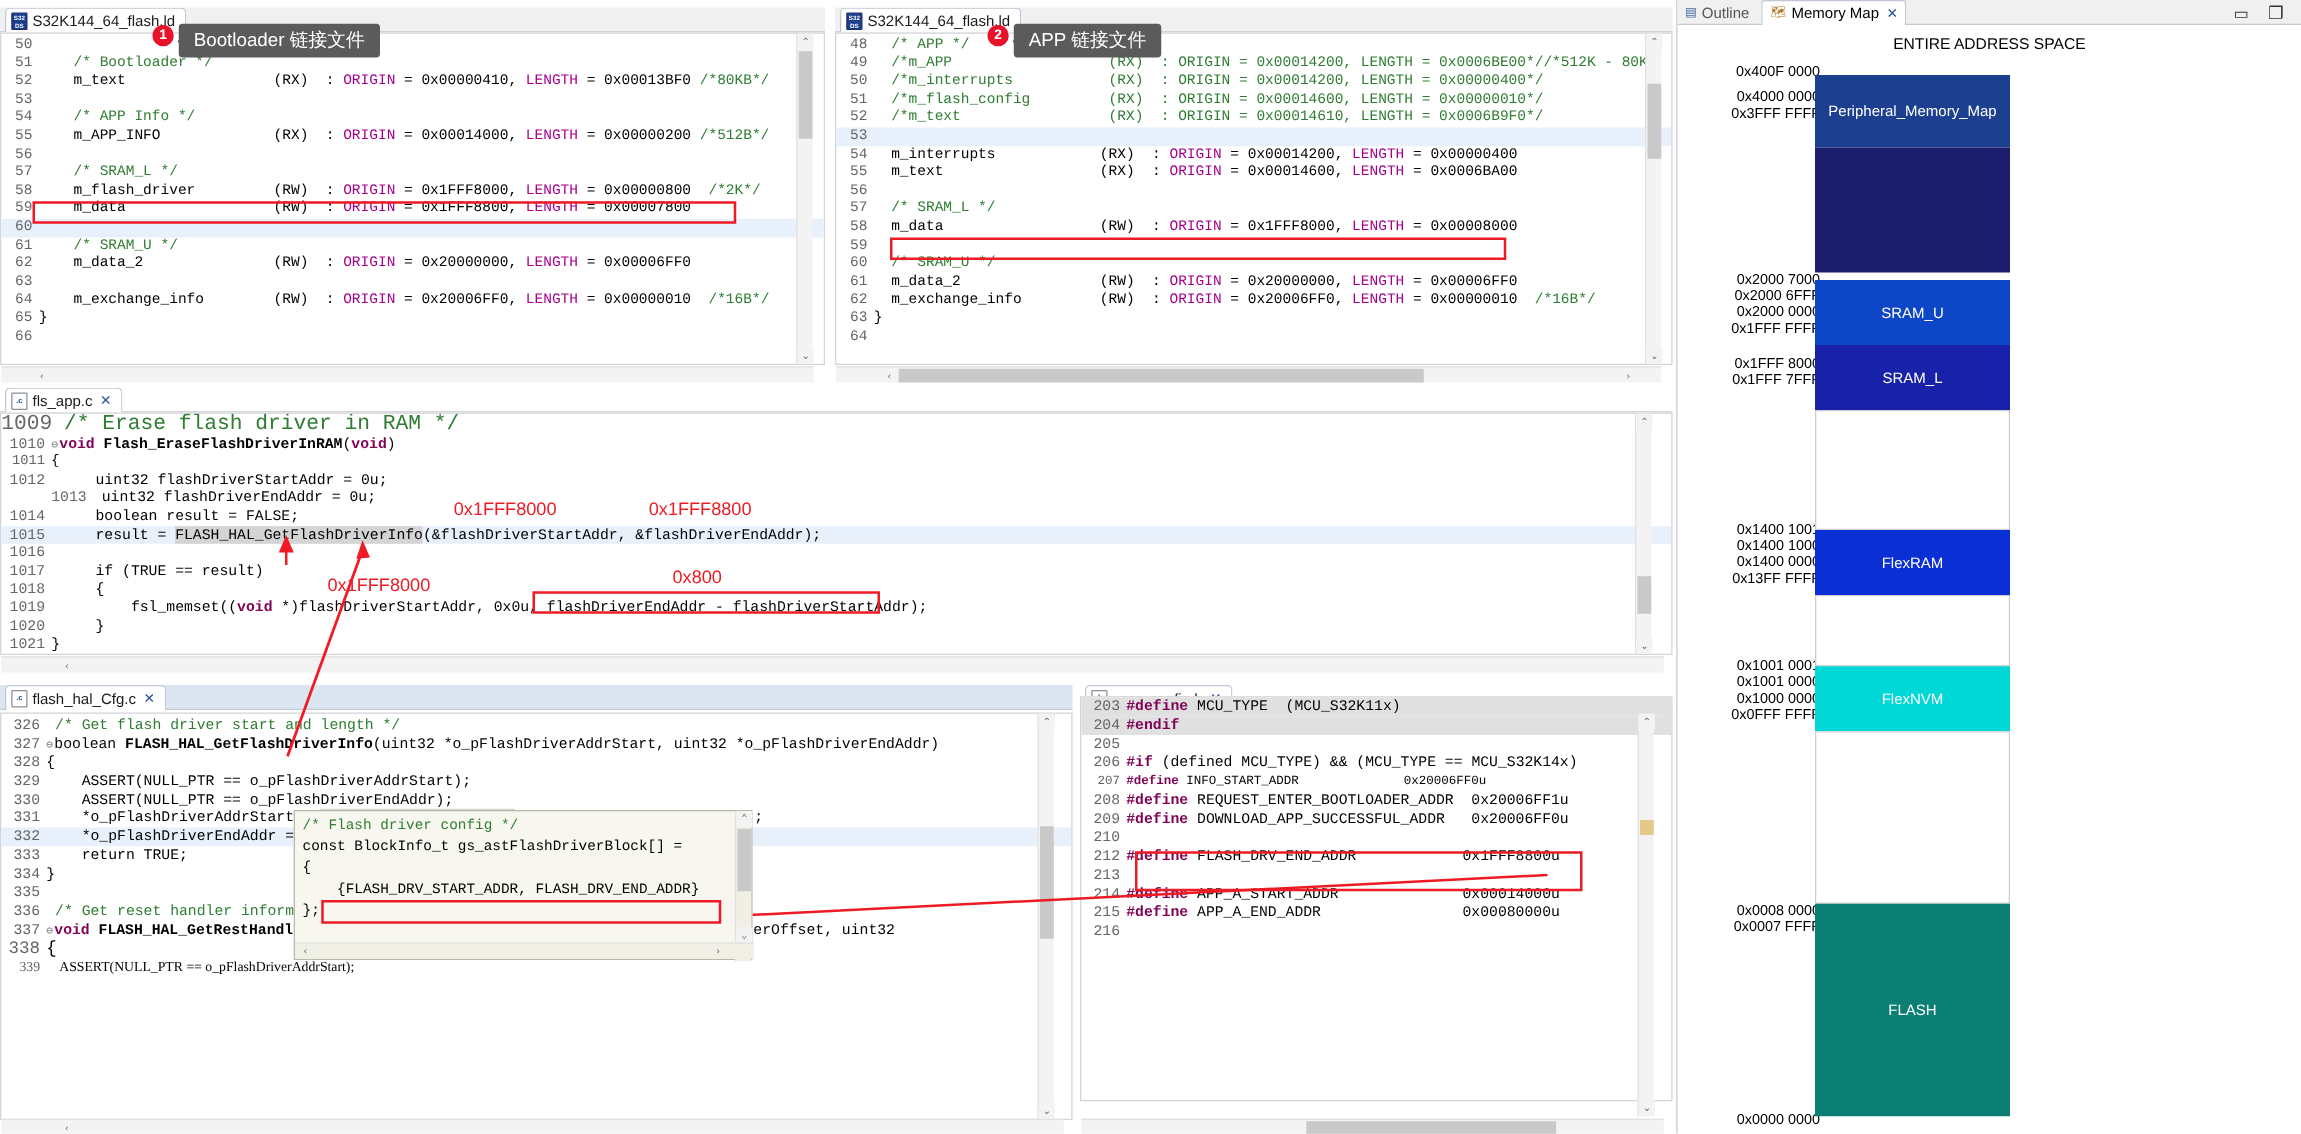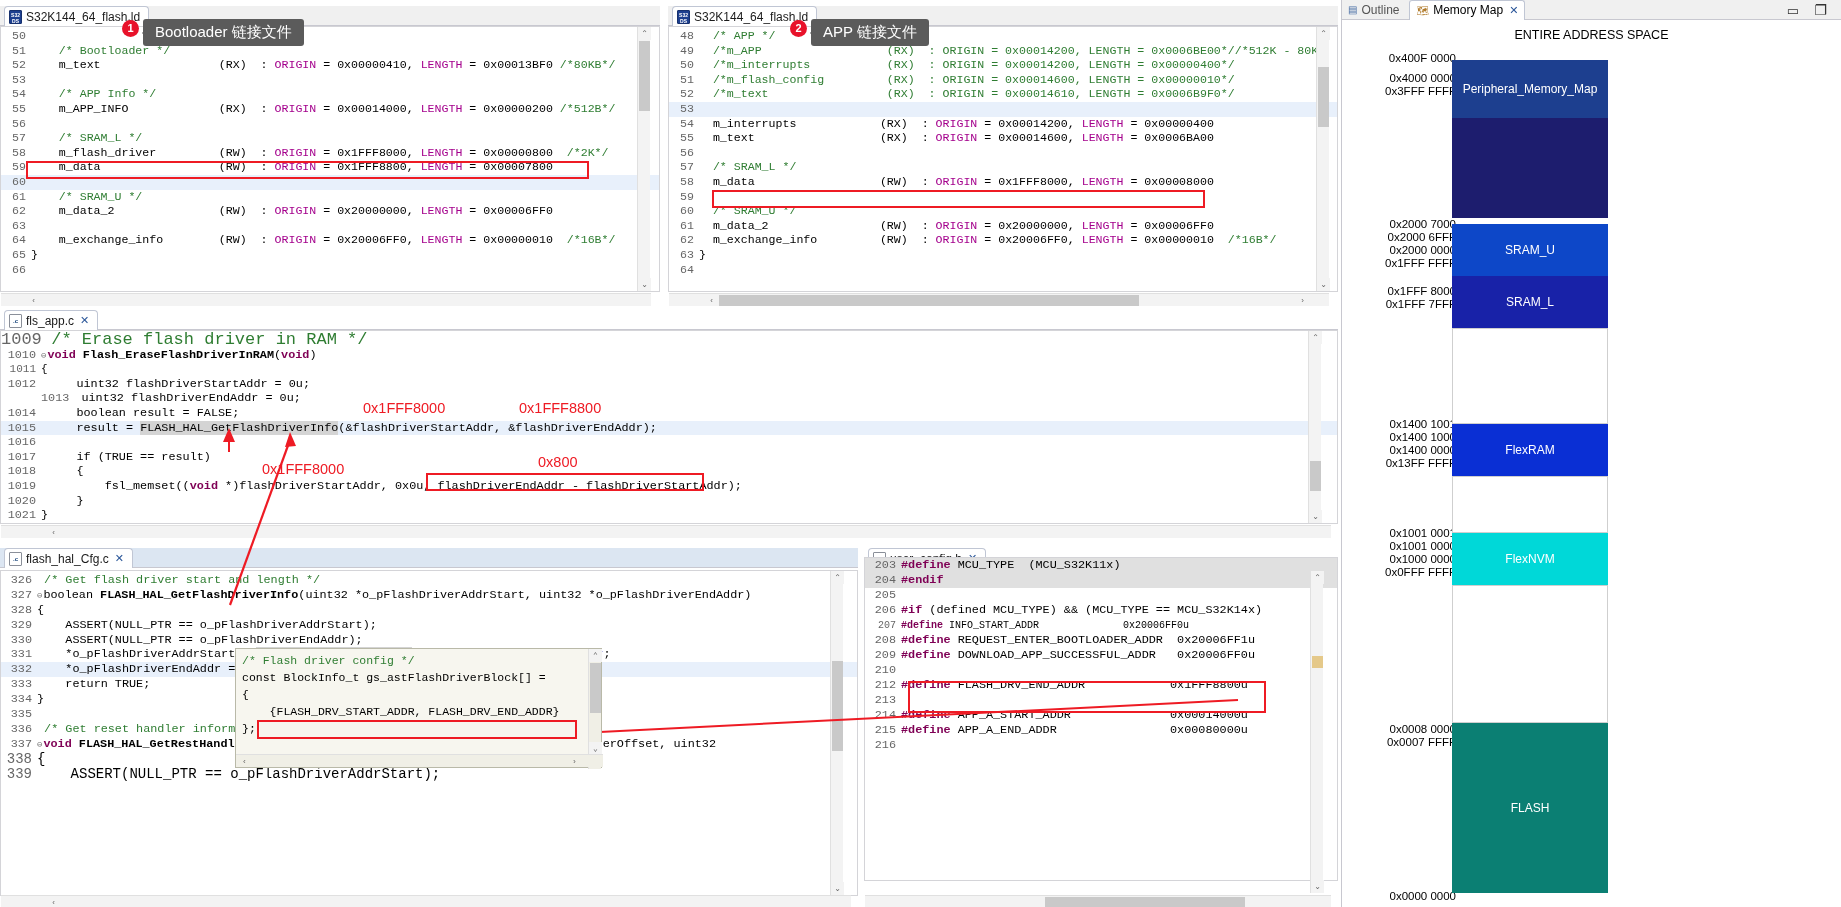--- a/index.html
+++ b/index.html
@@ -279,21 +279,21 @@
         <div class="coderow" style="height: 14.9px; line-height: 14.9px; font-size: 11.8px;"><span class="gutter" style="width: 36px;">329</span><span class="c-plain">    ASSERT(NULL_PTR == o_pFlashDriverAddrStart);</span></div>
         <div class="coderow" style="height: 14.9px; line-height: 14.9px; font-size: 11.8px;"><span class="gutter" style="width: 36px;">330</span><span class="c-plain">    ASSERT(NULL_PTR == o_pFlashDriverEndAddr);</span></div>
         <div class="coderow" style="height: 14.9px; line-height: 14.9px; font-size: 11.8px;"><span class="gutter" style="width: 36px;">331</span><span class="c-plain">    *o_pFlashDriverAddrStart = </span><span class="selbg">gs_astFlashDriverBlock</span><span class="c-plain">[0u].</span><span class="c-fld">xBlockStartLogicalAddr</span><span class="c-plain">;</span></div>
         <div class="coderow hl" style="height: 14.9px; line-height: 14.9px; font-size: 11.8px;"><span class="gutter" style="width: 36px;">332</span><span class="c-plain">    *o_pFlashDriverEndAddr = gs_astFlashDriverBlock[0u].</span><span class="c-fld">xBlockEndLogicalAddr</span><span class="c-plain">;</span></div>
         <div class="coderow" style="height: 14.9px; line-height: 14.9px; font-size: 11.8px;"><span class="gutter" style="width: 36px;">333</span><span class="c-plain">    return TRUE;</span></div>
         <div class="coderow" style="height: 14.9px; line-height: 14.9px; font-size: 11.8px;"><span class="gutter" style="width: 36px;">334</span><span class="c-plain">}</span></div>
         <div class="coderow" style="height: 14.9px; line-height: 14.9px; font-size: 11.8px;"><span class="gutter" style="width: 36px;">335</span></div>
         <div class="coderow" style="height: 14.9px; line-height: 14.9px; font-size: 11.8px;"><span class="gutter" style="width: 36px;">336</span><span class="c-com"> /* Get reset handler information */</span></div>
         <div class="coderow" style="height: 14.9px; line-height: 14.9px; font-size: 11.8px;"><span class="gutter" style="width: 36px;">337</span><span style="color: rgb(119, 119, 119); font-size: 9px; margin-right: 1px;">⊖</span><span class="c-kw">void </span><span class="bold">FLASH_HAL_GetRestHandler</span><span class="c-plain">                              uint32 *o_pResetHanderOffset, uint32</span></div>
         <div class="coderow" style="height: 14.9px; line-height: 14.9px; font-size: 14px;"><span class="gutter" style="width: 36px;">338</span><span class="c-plain">{</span></div>
-        <div class="coderow" style="height: 14.9px; line-height: 14.9px; font-size: 14px;"><span class="gutter" style="width: 36px;">339</span><span class="c-plain">    ASSERT(NULL_PTR == o_pFlashDriverAddrStart);</span></div>
+        <div class="coderow" style="height: 14.9px; line-height: 14.9px; font-size: 11px; font-family: Liberation Serif, serif;"><span class="gutter" style="width: 36px;">339</span><span class="c-plain">    ASSERT(NULL_PTR == o_pFlashDriverAddrStart);</span></div>
       </div>
   </div>
   <div class="sbv" style="left:830px; top:23px; height:324px;">
     <div class="ar" style="top:0">⌃</div>
     <div class="thumb" style="top:90px;height:90px;"></div>
     <div class="ar" style="bottom:0">⌄</div>
   </div>
   <div class="sbh" style="left:1px; bottom:0px; width:850px;">
     <div class="ar" style="left:46px">‹</div>
   </div>

